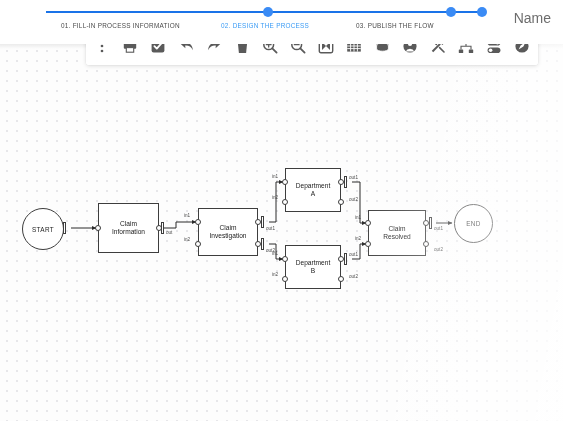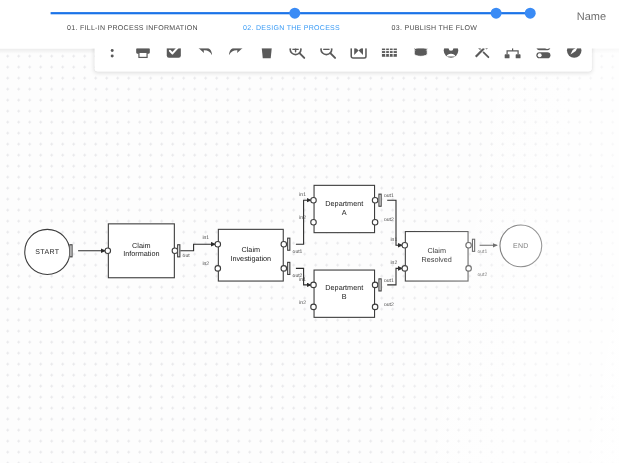--- a/index.html
+++ b/index.html
@@ -27,21 +27,21 @@
     background:#3a8bf5;
   }
   .step-label{
     position:absolute; top:11px;
     font-size:6.4px; letter-spacing:.25px; white-space:nowrap;
     color:#4a4a4a; text-transform:uppercase;
   }
   .step-label.active{ color:#3a9bf5; }
   #name-label{
     position:absolute; right:12px; top:10px;
-    font-size:10px; color:#6d6d6d;
+    font-size:14px; color:#6d6d6d;
   }
 
   
   #canvas{
     position:absolute; left:0; top:44px; width:563px; height:377px;
     background-color:#fdfdfd;
     background-image:
       radial-gradient(circle, #e7e7ea 0.9px, transparent 1.1px);
     background-size:10px 10px;
     background-position:2px 2px;

